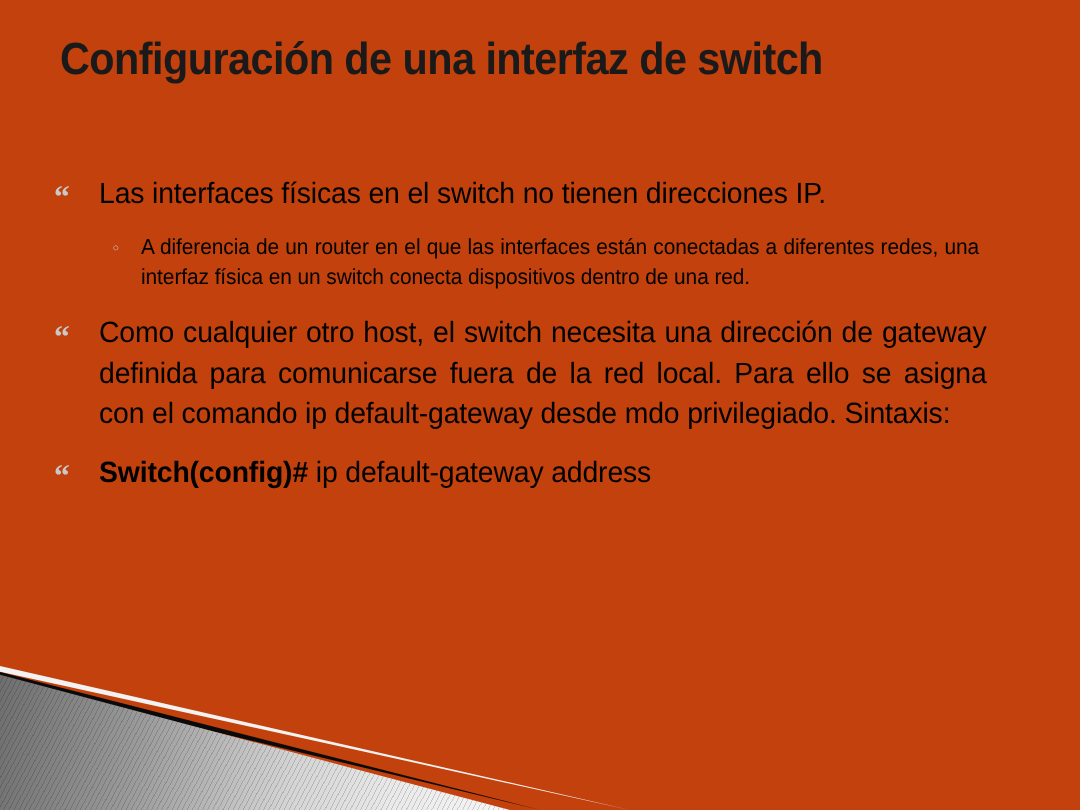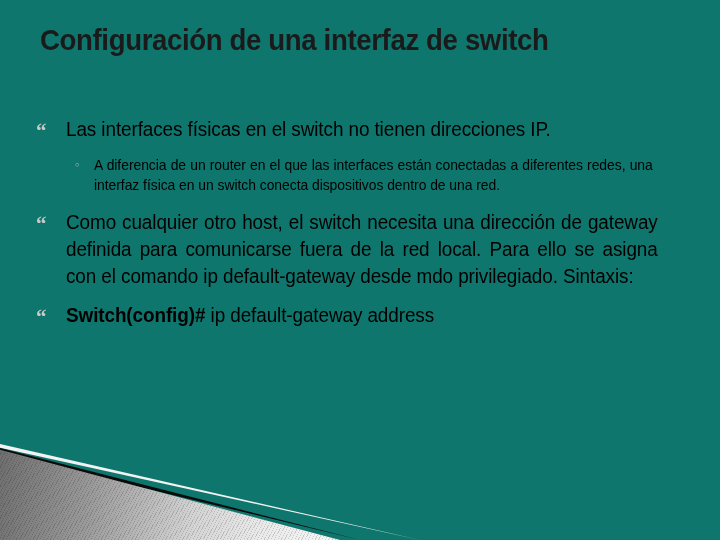--- a/index.html
+++ b/index.html
@@ -12,21 +12,21 @@
     background: #ffffff;
     font-family: "DejaVu Sans", sans-serif;
     overflow: hidden;
     position: relative;
   }
 
   .slide {
     position: relative;
     width: 720px;
     height: 540px;
-    background: #0f766e;
+    background: #c2410c;
     overflow: hidden;
   }
 
   
   .title {
     position: absolute;
     left: 40px;
     top: 22px;
     width: 630px;
     font-family: "Liberation Sans", sans-serif;

